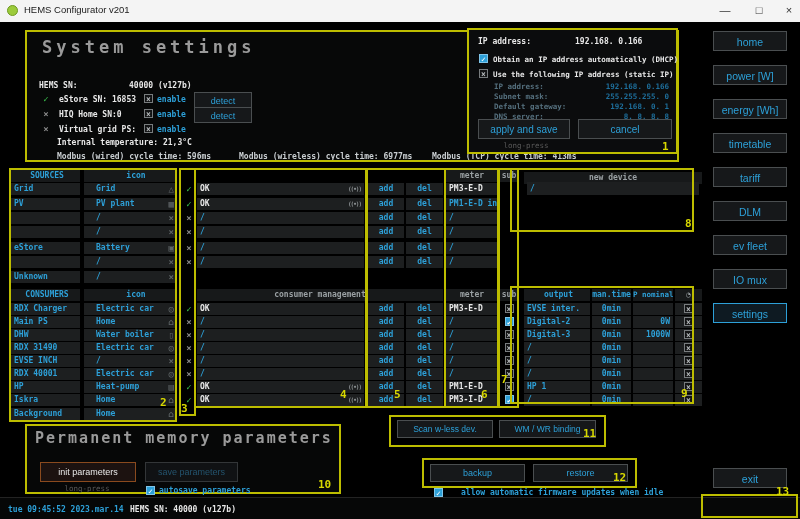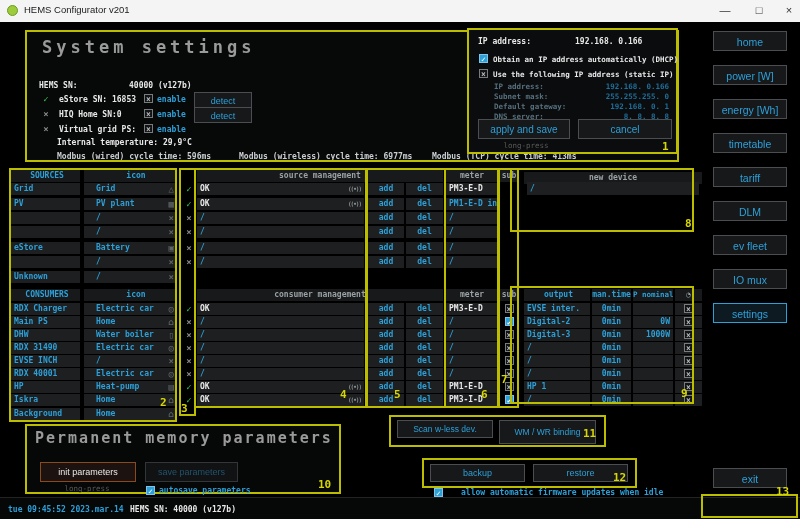--- a/index.html
+++ b/index.html
@@ -130,21 +130,21 @@
     <span class="t sysrow-label" style="left:32px;top:78px;">HIQ Home SN:0</span>
     <span class="cbx cb-off" style="position:absolute;left:117px;top:77px;"></span>
     <span class="t enable-lbl" style="left:130px;top:78px;">enable</span>
     <button class="btn sbtn" style="left:167px;top:75px;width:58px;">detect</button>
 
     <span class="t stat stat-fail" style="left:13px;top:92px;">×</span>
     <span class="t sysrow-label" style="left:32px;top:93px;">Virtual grid PS:</span>
     <span class="cbx cb-off" style="position:absolute;left:117px;top:92px;"></span>
     <span class="t enable-lbl" style="left:130px;top:93px;">enable</span>
 
-    <span class="t sysrow-label" style="left:30px;top:106px;">Internal temperature: 29,9°C</span>
+    <span class="t sysrow-label" style="left:30px;top:106px;">Internal temperature: 21,3°C</span>
     <span class="t modbus" style="left:30px;top:120px;">Modbus (wired) cycle time: 596ms</span>
     <span class="t modbus" style="left:212px;top:120px;">Modbus (wireless) cycle time: 6977ms</span>
     <span class="t modbus" style="left:405px;top:120px;">Modbus (TCP) cycle time: 413ms</span>
   </div>
 
   <div id="ippanel" class="panel">
     <span class="t ipbold" style="left:9px;top:7px;">IP address:</span>
     <span class="t ipbold" style="left:106px;top:7px;">192.168. 0.166</span>
     <span class="cbx cb-on" style="position:absolute;left:10px;top:24px;"></span>
     <span class="t ipsmall" style="left:24px;top:25px;">Obtain an IP address automatically (DHCP)</span>
@@ -161,21 +161,20 @@
     <span class="t ipdim-v" style="left:100px;top:82px;width:100px;">8. 8. 8. 8</span>
 
     <button class="btn" style="left:9px;top:89px;width:92px;height:20px;font-size:10px;">apply and save</button>
     <button class="btn" style="left:109px;top:89px;width:94px;height:20px;font-size:10px;">cancel</button>
     <span class="t longpress" style="left:22px;top:111px;width:70px;text-align:center;">long-press</span>
   </div>
 
   <div class="hrow" style="top:170px;">
     <span class="c h cn">SOURCES</span>
     <span class="c h ci">icon</span>
-    <span class="c h hm">source management</span>
     <span class="c h hmt">meter</span>
     <span class="c h hs">sub</span>
   </div>
 
   <div class="trow" style="top:183px;">
     <span class="c cn">Grid</span>
     <span class="c ci"><i style="font-style:normal;">Grid</i><i class="ig ic-grid"></i></span>
     <span class="c ck chk-ok"></span>
     <span class="c cm mg-ok wl-yes"><i class="mgt">OK</i><i class="wl">((•))</i></span>
     <span class="c ca">add</span>
@@ -374,21 +373,21 @@
   <div id="mempanel" class="panel">
     <span id="memtitle" class="t">Permanent memory parameters</span>
     <button class="btn" id="initbtn" style="left:13px;top:36px;width:96px;height:20px;font-size:9px;">init parameters</button>
     <button class="btn dimbtn" style="left:118px;top:36px;width:93px;height:20px;font-size:9px;">save parameters</button>
     <span class="t longpress" style="left:25px;top:58px;width:70px;text-align:center;">long-press</span>
     <span class="cbx cb-on" style="position:absolute;left:119px;top:60px;"></span>
     <span class="t blbl" style="left:132px;top:60px;">autosave parameters</span>
   </div>
 
   <button class="btn" style="left:397px;top:420px;width:96px;height:18px;font-size:8.5px;">Scan w-less dev.</button>
-  <button class="btn" style="left:499px;top:420px;width:97px;height:24px;font-size:8.5px;">WM / WR binding</button>
+  <button class="btn" style="left:499px;top:420px;width:97px;height:18px;font-size:8.5px;">WM / WR binding</button>
   <button class="btn" style="left:430px;top:464px;width:95px;height:18px;font-size:9px;">backup</button>
   <button class="btn" style="left:533px;top:464px;width:95px;height:18px;font-size:9px;">restore</button>
   <span class="cbx cb-on" style="position:absolute;left:434px;top:488px;"></span>
   <span class="t blbl" style="left:447px;top:488px;padding-left:14px;">allow automatic firmware updates when idle</span>
 
   <button class="btn navbtn" style="top:31px;">home</button>
   <button class="btn navbtn" style="top:65px;">power [W]</button>
   <button class="btn navbtn" style="top:99px;">energy [Wh]</button>
   <button class="btn navbtn" style="top:133px;">timetable</button>
   <button class="btn navbtn" style="top:167px;">tariff</button>

